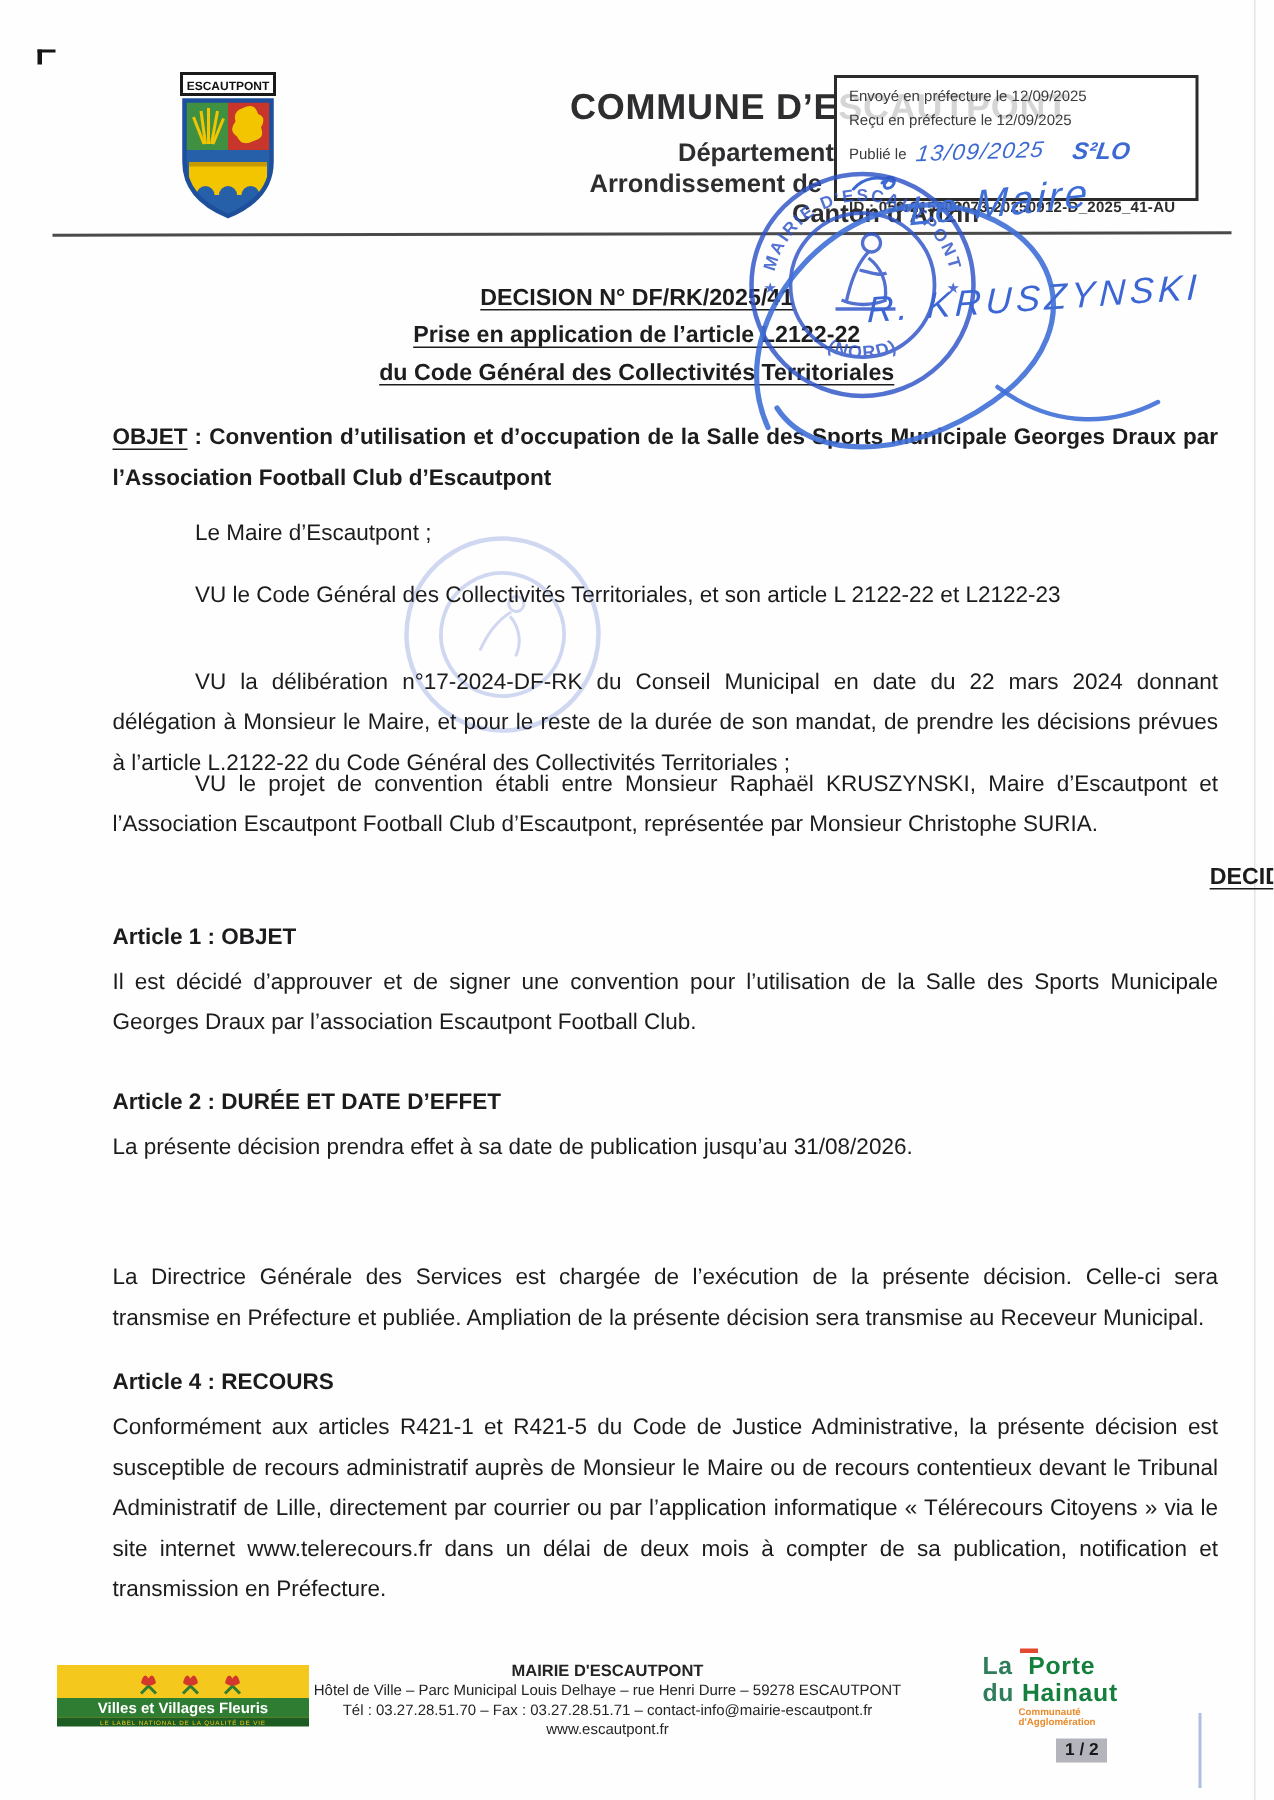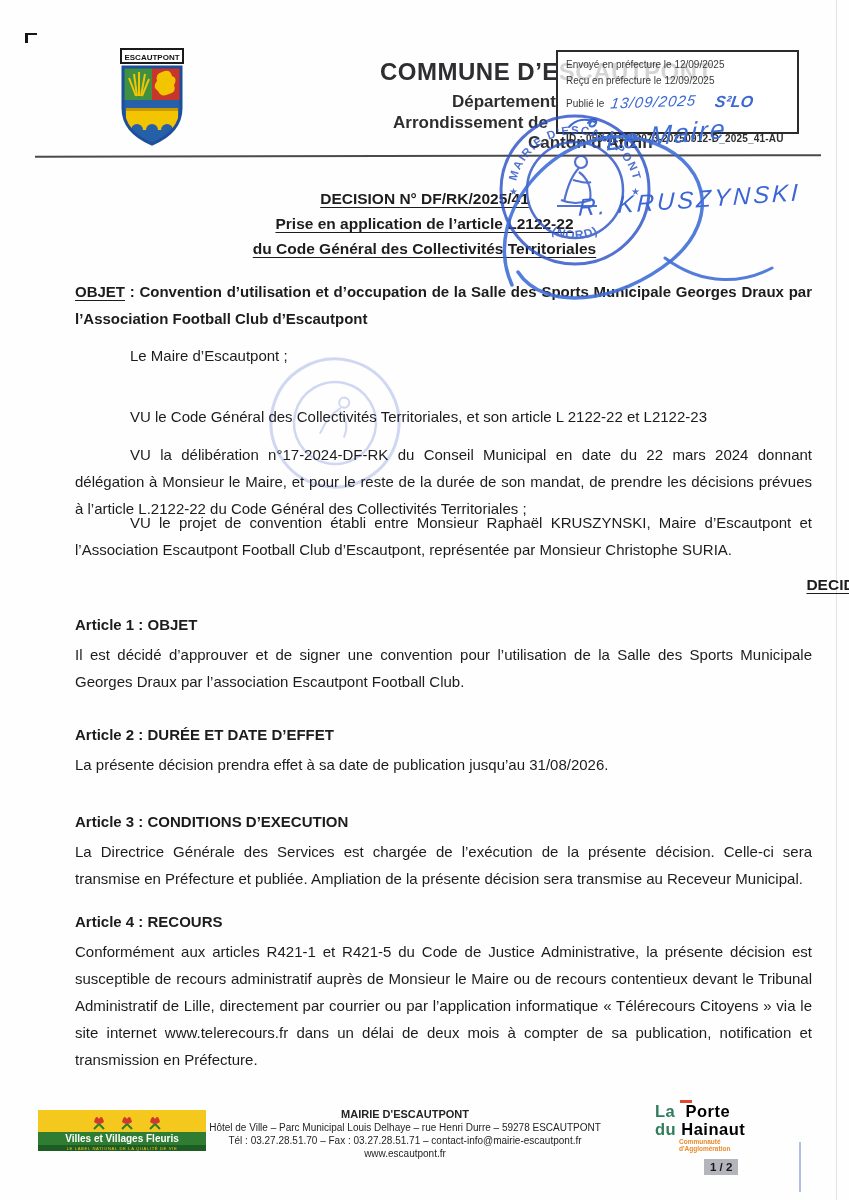--- a/index.html
+++ b/index.html
@@ -37,21 +37,21 @@
   .sig-loop{position:absolute;left:460px;top:100px;z-index:4;}
   
   .title-block{position:absolute;left:0;top:186px;width:849px;text-align:center;z-index:1;
                font-size:15.5px;font-weight:bold;line-height:25px;color:#1d1d1f;}
   .title-block div{text-decoration:underline;text-underline-offset:3px;}
   
   .para{position:absolute;left:75px;width:737px;font-size:15px;line-height:27px;z-index:1;}
   .objet{top:278px;font-weight:bold;text-align:justify;}
   .objet .u{text-decoration:underline;text-underline-offset:3px;}
   .salut{top:342px;text-indent:55px;}
-  .vu1{top:403px;text-indent:55px;}
+  .vu1{top:383px;text-indent:55px;}
   .vu2{top:441px;text-indent:55px;text-align:justify;}
   .vu3{top:509px;text-indent:55px;text-align:justify;}
   .decide{position:absolute;left:16px;top:576px;width:849px;text-align:right;font-weight:bold;
           font-size:15.5px;z-index:1;}
   .decide span{text-decoration:underline;text-underline-offset:3px;}
   .art-h{position:absolute;left:75px;width:737px;font-size:15px;font-weight:bold;z-index:1;
          text-underline-offset:3px;}
   .art-t{position:absolute;left:75px;width:737px;font-size:15px;line-height:27px;
          text-align:justify;z-index:1;}
   .a1h{top:616px}.a1t{top:641px}
@@ -60,21 +60,21 @@
   .a4h{top:913px}.a4t{top:938px}
   
   .foot-center{position:absolute;left:60px;top:1108px;width:690px;text-align:center;
                color:#242426;z-index:1;}
   .foot-org{font-size:11px;font-weight:bold;margin-bottom:1px;}
   .foot-line{font-size:10px;line-height:13px;}
   .logo-fleuris{position:absolute;left:38px;top:1110px;z-index:1;}
   .logo-hainaut{position:absolute;left:655px;top:1102px;z-index:1;line-height:18px;white-space:nowrap;}
   .lh-big{font-size:16.5px;font-weight:bold;letter-spacing:.5px;}
   .lh-green{color:#2e7d5b;}
-  .lh-red{color:#000000;}
+  .lh-red{color:#15803d;}
   .lh-bar{display:inline-block;width:12px;height:3px;background:#e2492f;position:relative;top:-14px;margin-right:-12px;}
   .lh-sub{font-size:6.5px;color:#e98a2b;font-weight:bold;line-height:7px;margin-left:24px;}
   .page-num{position:absolute;left:704px;top:1159px;background:#b4b4bc;color:#17171a;
             font-size:11.5px;font-weight:bold;padding:2px 6px;z-index:1;}
   .edge-line{position:absolute;left:836px;top:0;width:1px;height:1200px;background:#e4e4e7;}
   .blue-artifact{position:absolute;left:799px;top:1142px;width:2px;height:50px;background:#aebfe3;}
 </style>
 </head>
 <body>
 
@@ -197,21 +197,20 @@
   <div class="decide">
     <span>DECIDE</span>
   </div>
 
   <div class="art-h a1h">Article 1 : OBJET</div>
   <div class="art-t a1t">Il est décidé d’approuver et de signer une convention pour l’utilisation de la Salle des Sports Municipale Georges Draux par l’association Escautpont Football Club.</div>
 
   <div class="art-h a2h">Article 2 : DURÉE ET DATE D’EFFET</div>
   <div class="art-t a2t">La présente décision prendra effet à sa date de publication jusqu’au 31/08/2026.</div>
 
-  <div class="art-h a3h">Article 3 : CONDITIONS D’EXECUTION</div>
   <div class="art-t a3t">La Directrice Générale des Services est chargée de l’exécution de la présente décision. Celle-ci sera transmise en Préfecture et publiée. Ampliation de la présente décision sera transmise au Receveur Municipal.</div>
 
   <div class="art-h a4h">Article 4 : RECOURS</div>
   <div class="art-t a4t">Conformément aux articles R421-1 et R421-5 du Code de Justice Administrative, la présente décision est susceptible de recours administratif auprès de Monsieur le Maire ou de recours contentieux devant le Tribunal Administratif de Lille, directement par courrier ou par l’application informatique « Télérecours Citoyens » via le site internet www.telerecours.fr dans un délai de deux mois à compter de sa publication, notification et transmission en Préfecture.</div>
 
   <svg class="logo-fleuris" width="168" height="46" viewBox="0 0 168 46">
     <rect x="0" y="0" width="168" height="40" fill="#f5c81e"></rect>
     <g>
       <g transform="translate(56,4)">
         <path d="M0,8 Q2,0 5,5 Q8,0 10,8 Q5,12 0,8 Z" fill="#d4372c"></path>

